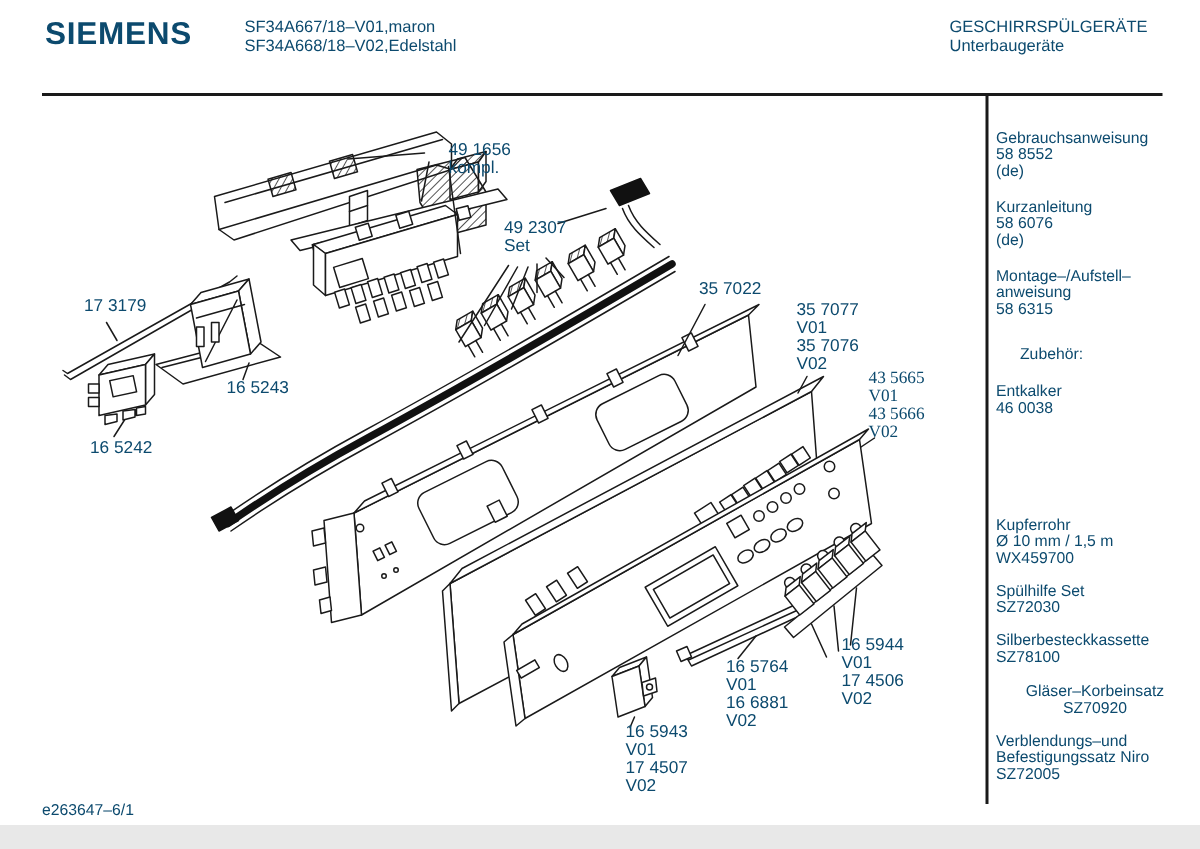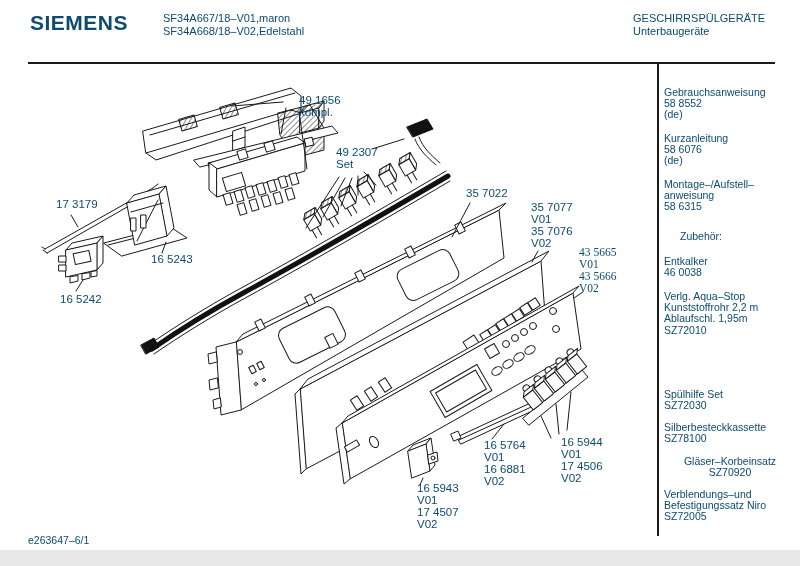--- a/index.html
+++ b/index.html
@@ -293,45 +293,44 @@
 V01
 43 5666
 V02</div>
   <div class="dlabel ml" style="left:56px;top:198px;">17 3179</div>
   <div class="dlabel ml" style="left:151px;top:253px;">16 5243</div>
   <div class="dlabel ml" style="left:60px;top:293px;">16 5242</div>
   <div class="dlabel ml" style="left:484px;top:439px;">16 5764
 V01
 16 6881
 V02</div>
-  <div class="dlabel ml" style="left:561px;top:436px;">16 5944
+  <div class="dlabel ml" style="left:561px;top:424px;">16 5944
 V01
 17 4506
 V02</div>
   <div class="dlabel ml" style="left:417px;top:482px;">16 5943
 V01
 17 4507
 V02</div>
 
   <div class="side-block ml" style="top:87px;">Gebrauchsanweisung
 58 8552
 (de)</div>
   <div class="side-block ml" style="top:133px;">Kurzanleitung
 58 6076
 (de)</div>
   <div class="side-block ml" style="top:179px;">Montage–/Aufstell–
 anweisung
 58 6315</div>
   <div class="side-block ml" style="top:231px;margin-left:16px;">Zubehör:</div>
   <div class="side-block ml" style="top:256px;">Entkalker
 46 0038</div>
-  <div class="side-block ml" style="top:291px;">Verlg. Aqua–Stop
-Kunststoffrohr 2,2 m
-Ablaufschl. 1,95m
-SZ72010</div>
+  <div class="side-block ml" style="top:345px;">Kupferrohr
+Ø 10 mm / 1,5 m
+WX459700</div>
   <div class="side-block ml" style="top:389px;">Spülhilfe Set
 SZ72030</div>
   <div class="side-block ml" style="top:422px;">Silberbesteckkassette
 SZ78100</div>
   <div class="side-block ml" style="top:456px;text-align:center;">Gläser–Korbeinsatz
 SZ70920</div>
   <div class="side-block ml" style="top:489px;">Verblendungs–und
 Befestigungssatz Niro
 SZ72005</div>
 

